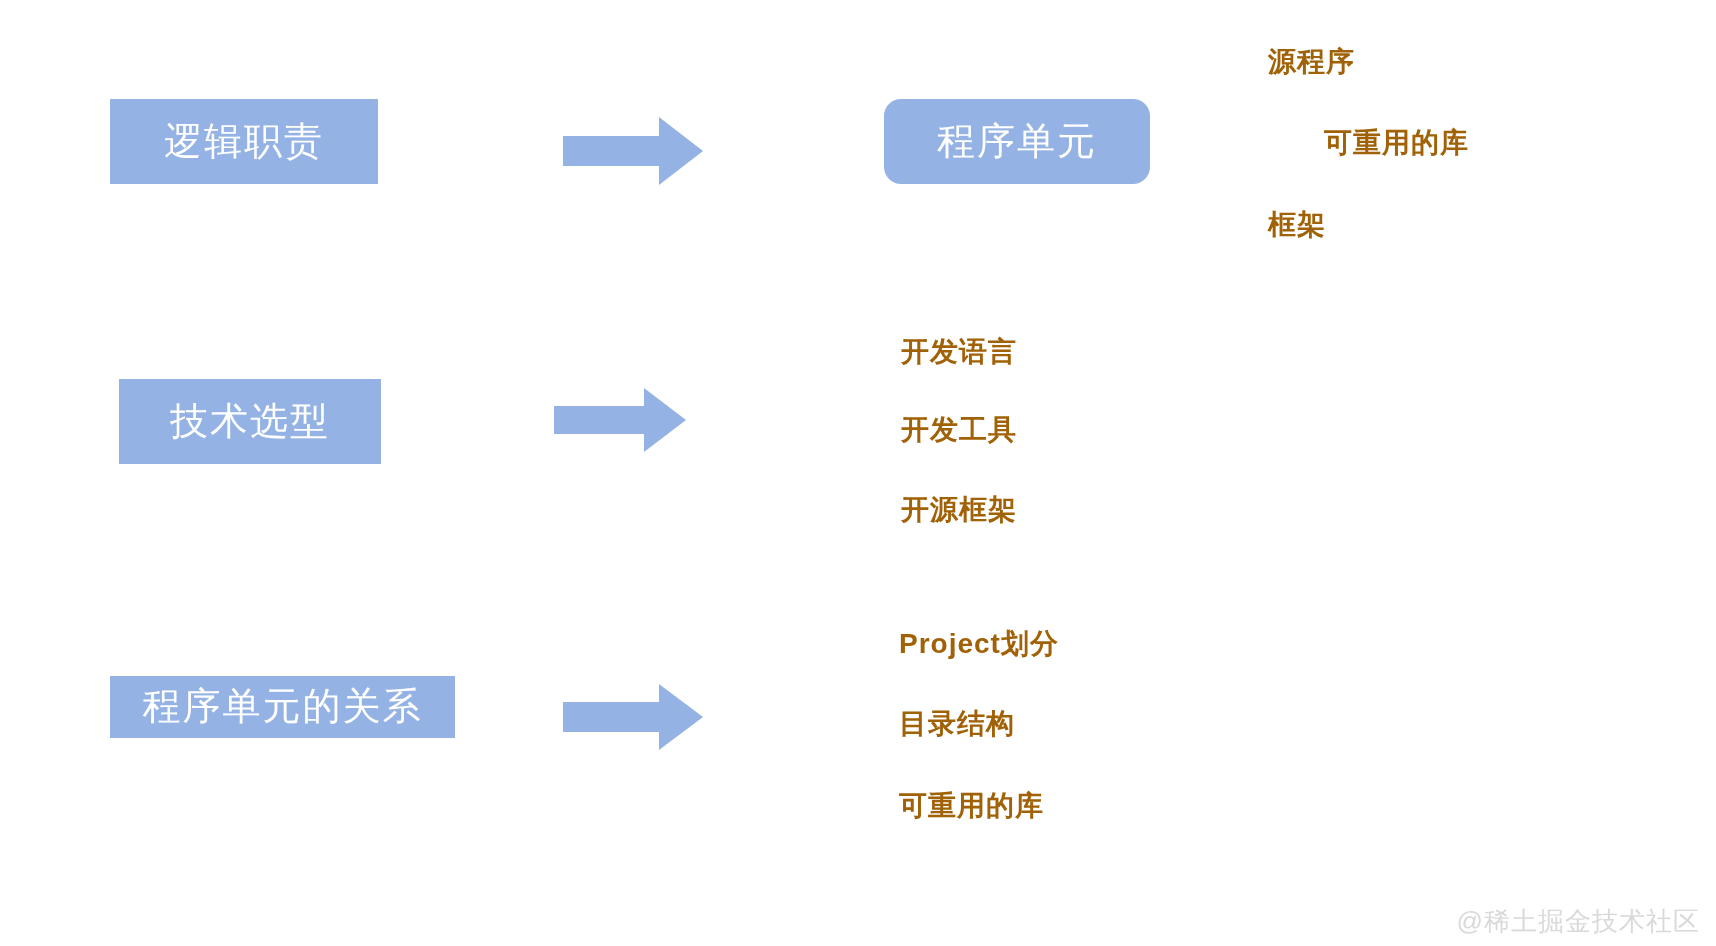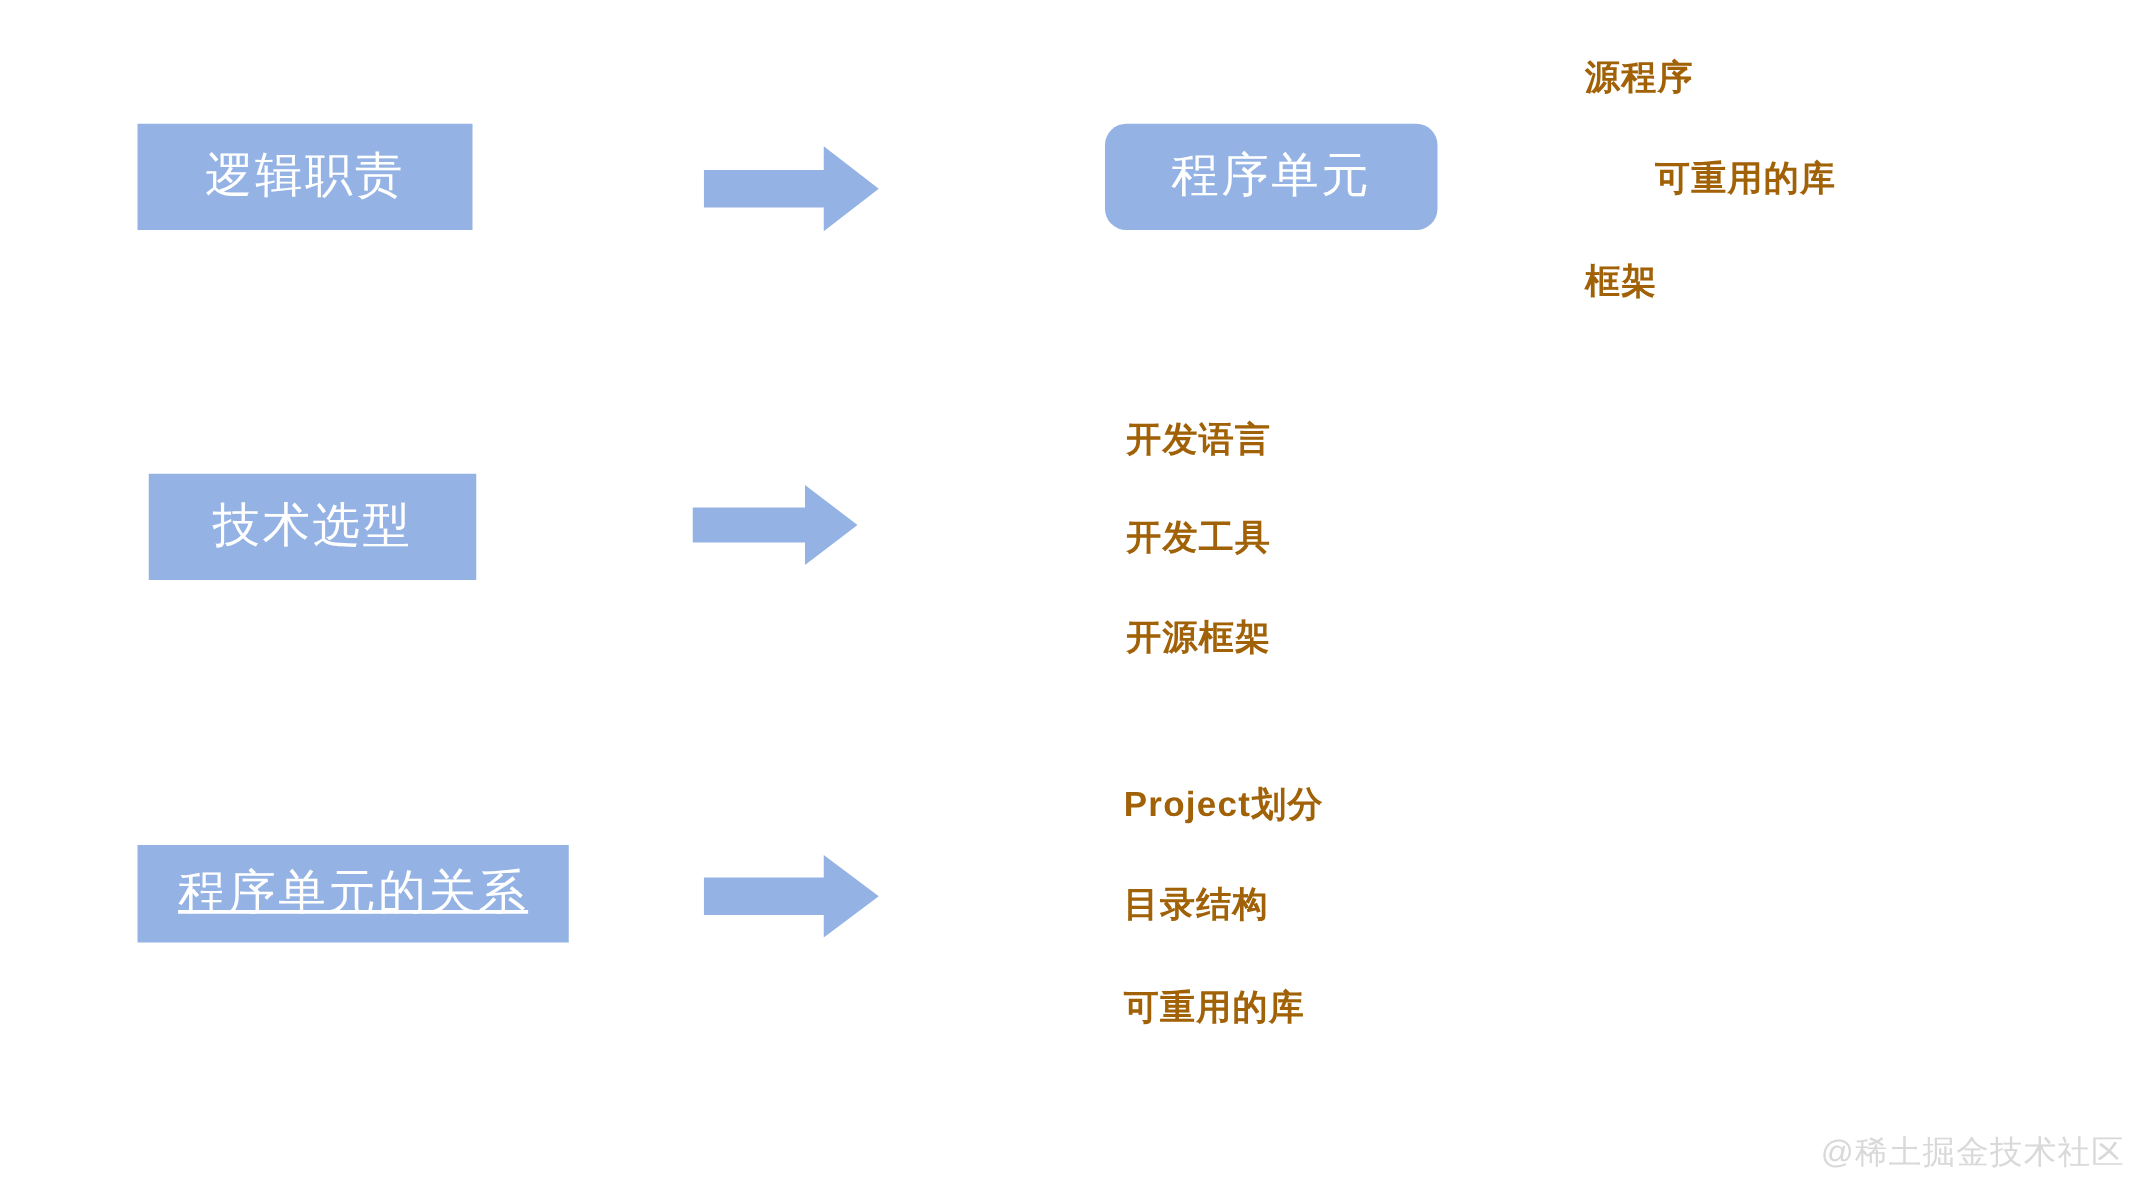--- a/index.html
+++ b/index.html
@@ -92,21 +92,21 @@
       <polygon points="0,18 90,18 90,0 132,32 90,64 90,46 0,46" fill="#94b3e4"></polygon>
     </svg>
   </div>
 
   <div class="red-item" style="left:901px; top:338px;">开发语言</div>
 
   <div class="red-item" style="left:901px; top:416px;">开发工具</div>
 
   <div class="red-item" style="left:901px; top:496px;">开源框架</div>
 
-  <div class="box" style="left:110px; top:676px; width:345px; height:78px;text-decoration:underline;">
+  <div class="box" style="left:110px; top:676px; width:345px; height:62px;">
     <span>程序单元的关系</span>
   </div>
 
   <div class="arrow" style="left:563px; top:684px; width:140px; height:66px;">
     <svg viewBox="0 0 140 66" preserveAspectRatio="none" xmlns="http://www.w3.org/2000/svg">
       <polygon points="0,18 96,18 96,0 140,33 96,66 96,48 0,48" fill="#94b3e4"></polygon>
     </svg>
   </div>
 
   <div class="red-item" style="left:899px; top:630px;">Project划分</div>

